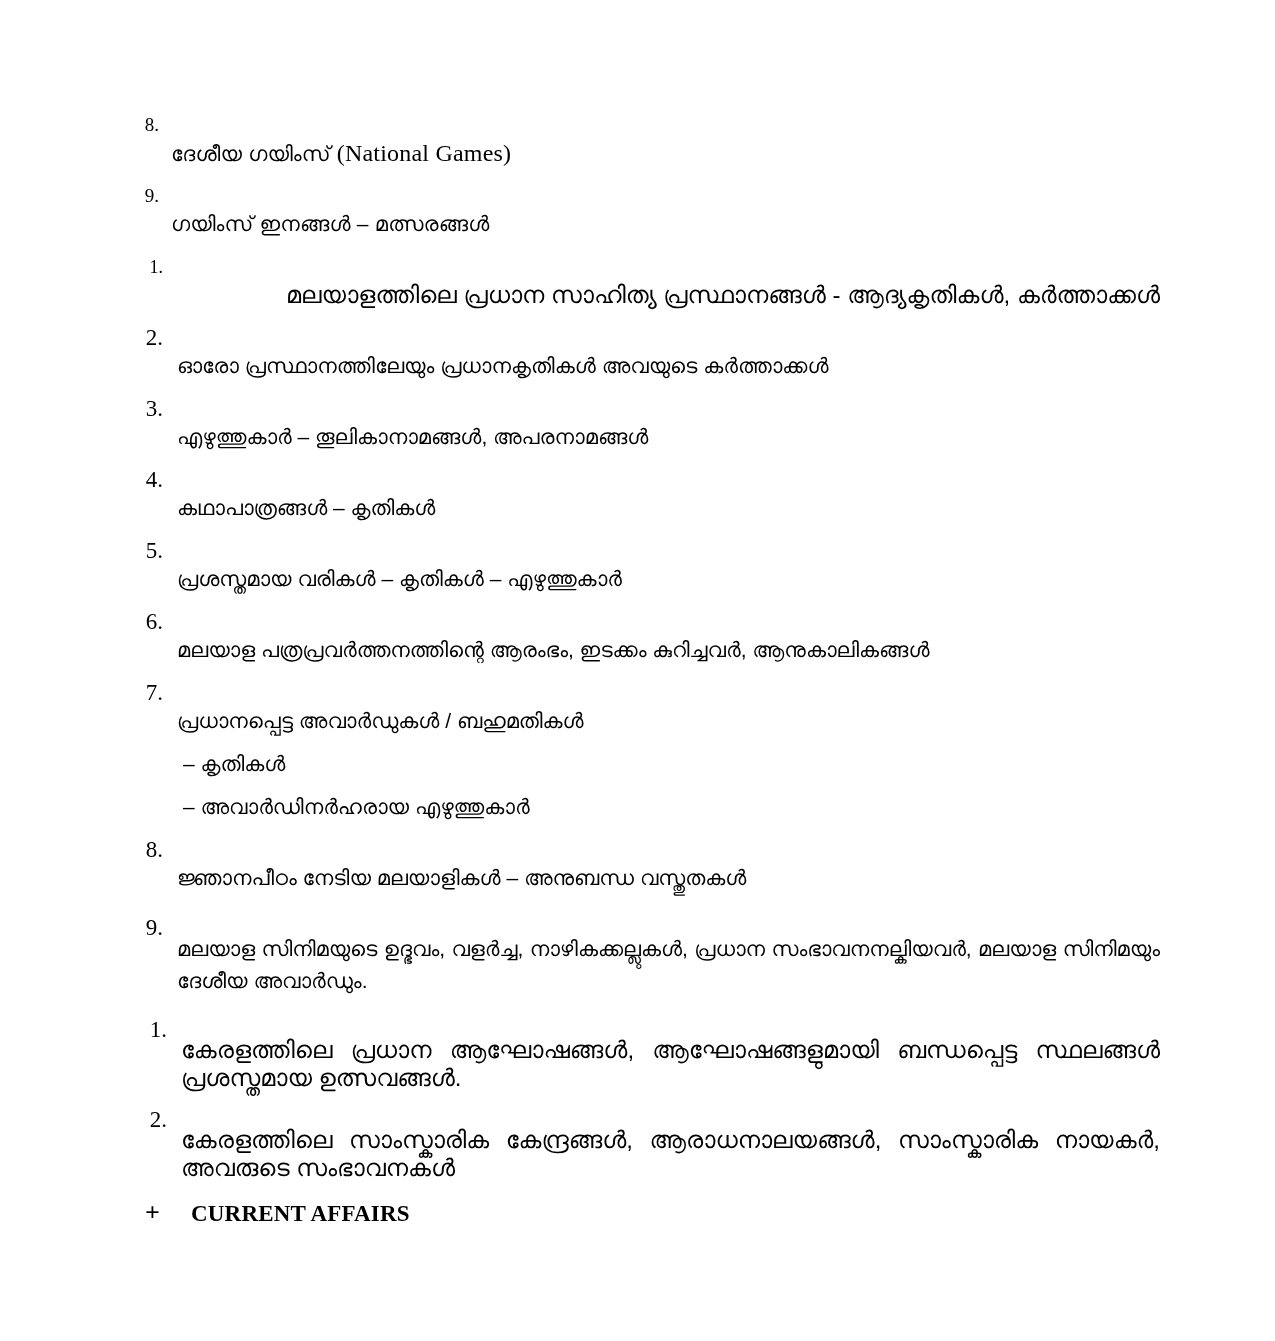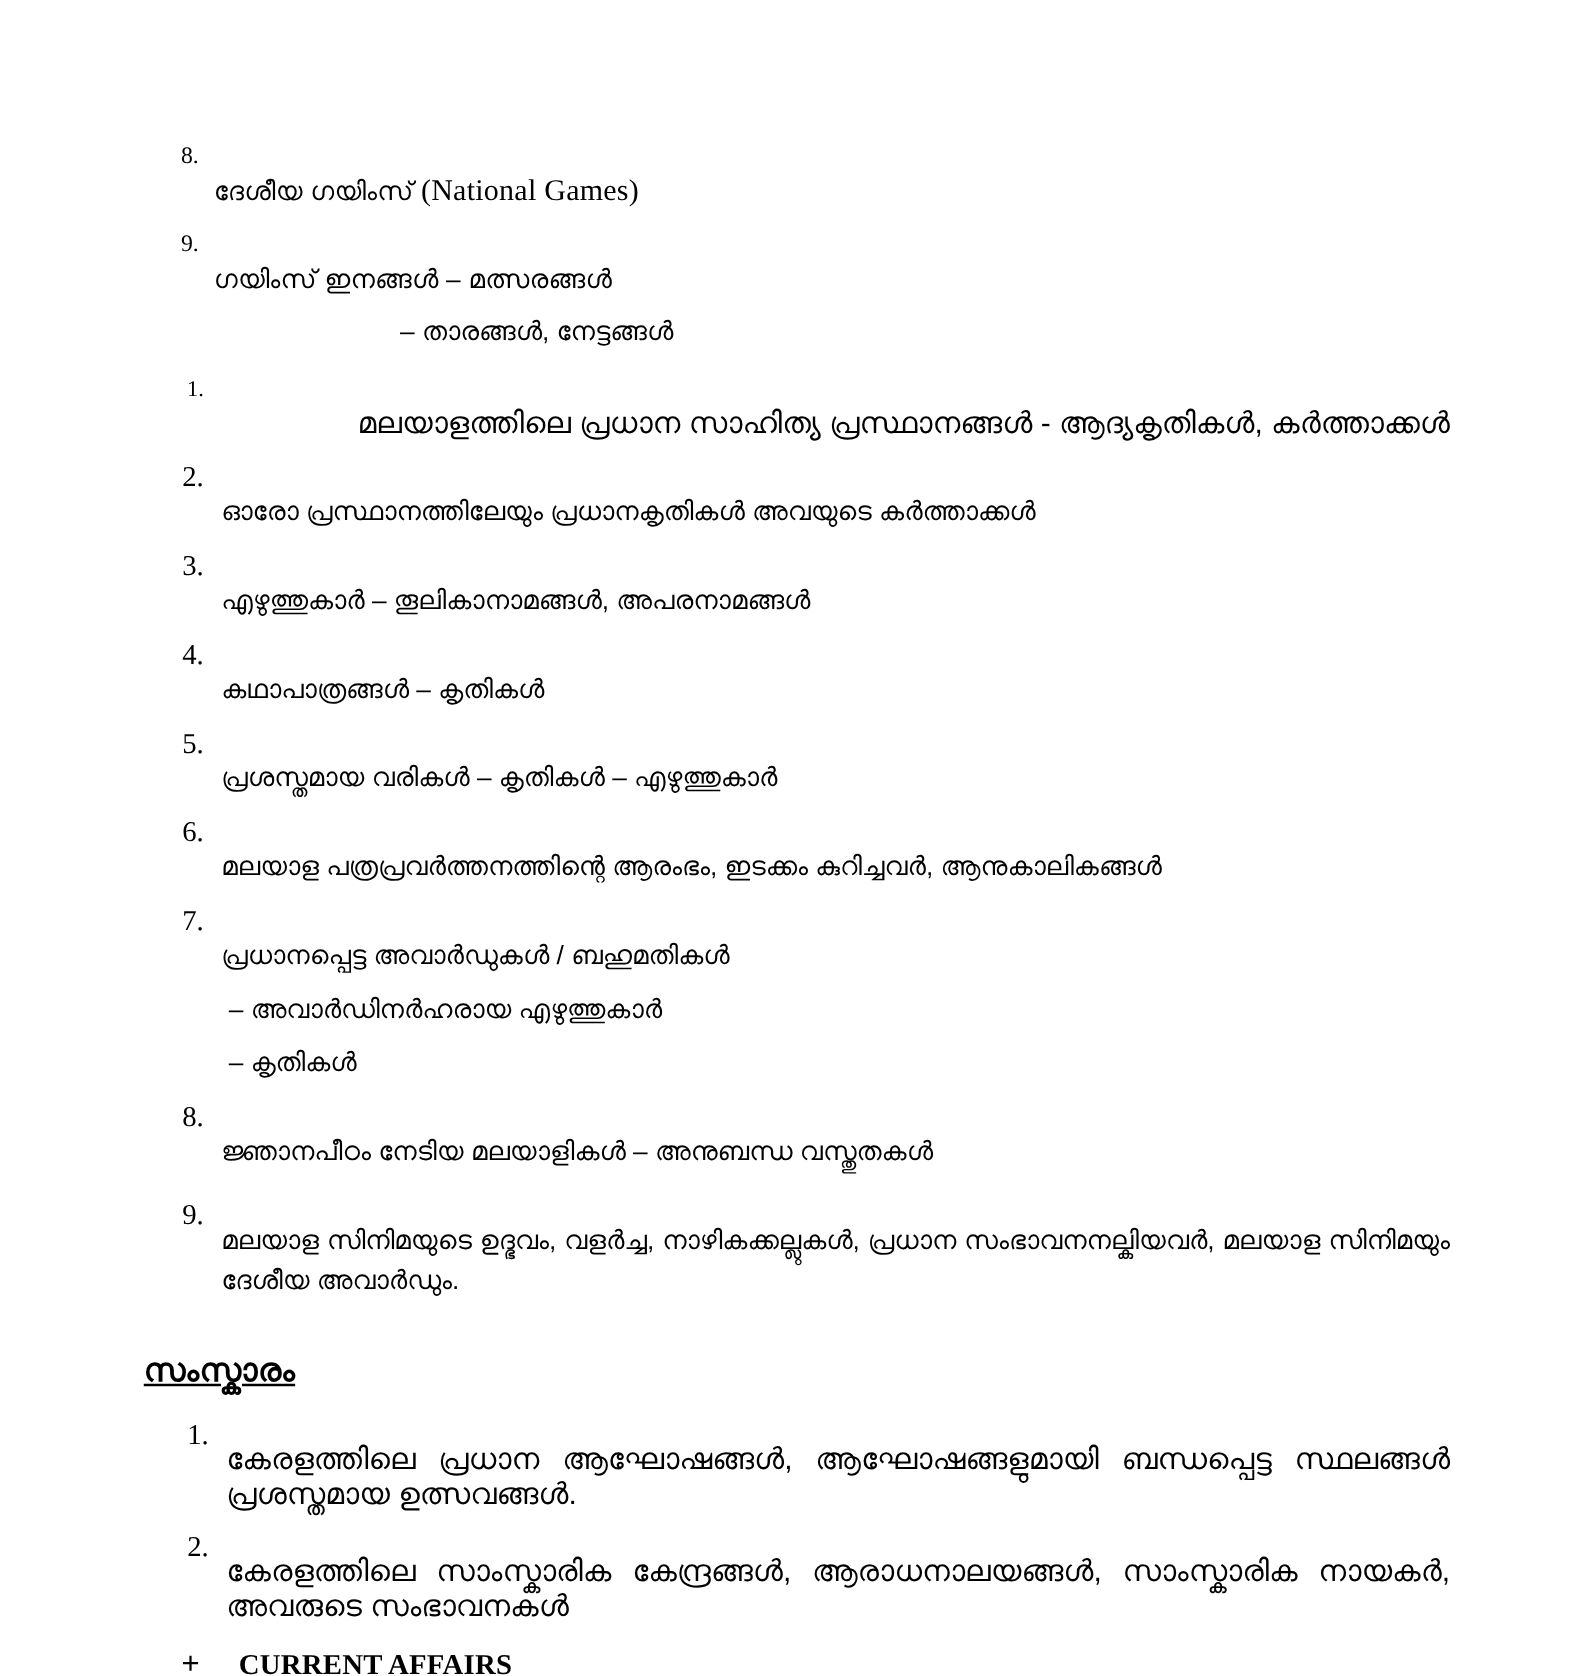--- a/index.html
+++ b/index.html
@@ -155,21 +155,20 @@
     <div class="row">
       <div class="num">8.</div>
       <div class="txt"><span>ദേശീയ ഗയിംസ് </span><span class="roman">(National Games)</span></div>
     </div>
 
     <div class="row">
       <div class="num">9.</div>
       <div class="txt">ഗയിംസ് ഇനങ്ങൾ – മത്സരങ്ങൾ</div>
     </div>
 
-    <div class="sub-dash">–  താരങ്ങൾ, നേട്ടങ്ങൾ</div>
 
 
   </div>
 
 
   <div class="lit-list">
 
     <div class="row first">
       <div class="num">1.</div>
       <div class="txt">മലയാളത്തിലെ പ്രധാന സാഹിത്യ പ്രസ്ഥാനങ്ങൾ - ആദ്യകൃതികൾ, കർത്താക്കൾ</div>
@@ -198,36 +197,35 @@
     <div class="row">
       <div class="num">6.</div>
       <div class="txt">മലയാള പത്രപ്രവർത്തനത്തിന്റെ ആരംഭം, ഇടക്കം കുറിച്ചവർ, ആനുകാലികങ്ങൾ</div>
     </div>
 
     <div class="row">
       <div class="num">7.</div>
       <div class="txt">പ്രധാനപ്പെട്ട അവാർഡുകൾ / ബഹുമതികൾ</div>
     </div>
 
+    <div class="dash-item">– കൃതികൾ</div>
     <div class="dash-item">– അവാർഡിനർഹരായ എഴുത്തുകാർ</div>
-    <div class="dash-item">– കൃതികൾ</div>
 
     <div class="row">
       <div class="num">8.</div>
       <div class="txt">ജ്ഞാനപീഠം നേടിയ മലയാളികൾ – അനുബന്ധ വസ്തുതകൾ</div>
     </div>
 
     <div class="row">
       <div class="num" style="line-height:46px;">9.</div>
       <div class="txt justify-block wrap2">മലയാള സിനിമയുടെ ഉദ്ഭവം, വളർച്ച, നാഴികക്കല്ലുകൾ, പ്രധാന സംഭാവനനല്കിയവർ, മലയാള സിനിമയും  ദേശീയ അവാർഡും.</div>
     </div>
 
   </div>
 
-  <div class="section-head" style="margin-top:40px;">സംസ്കാരം</div>
 
   <div class="cul-list">
 
     <div class="row">
       <div class="num">1.</div>
       <div class="txt justify-block">കേരളത്തിലെ പ്രധാന ആഘോഷങ്ങൾ, ആഘോഷങ്ങളുമായി ബന്ധപ്പെട്ട സ്ഥലങ്ങൾ പ്രശസ്തമായ ഉത്സവങ്ങൾ.</div>
     </div>
 
     <div class="row">
       <div class="num">2.</div>

